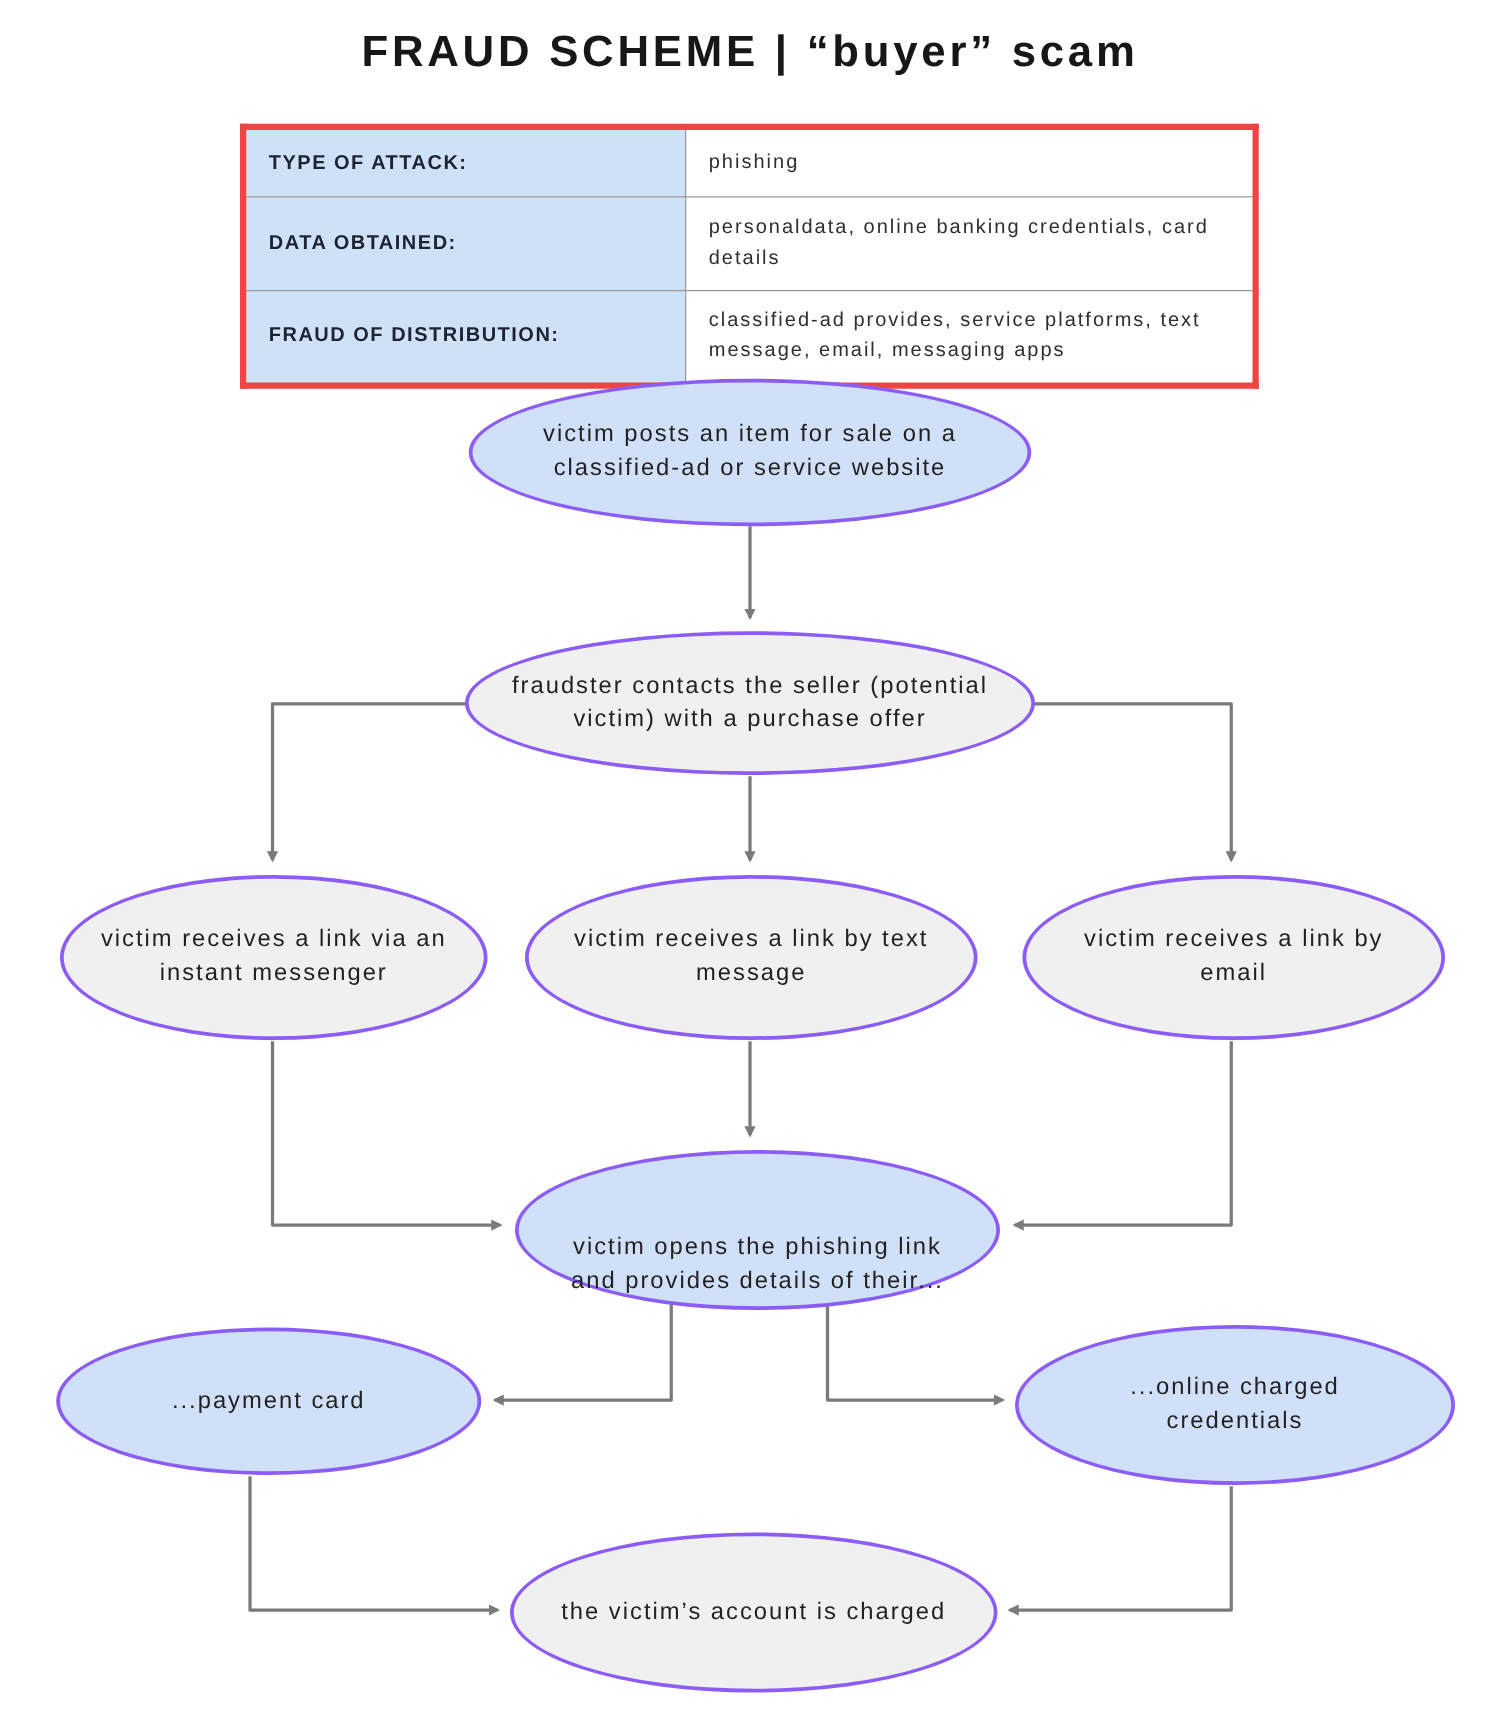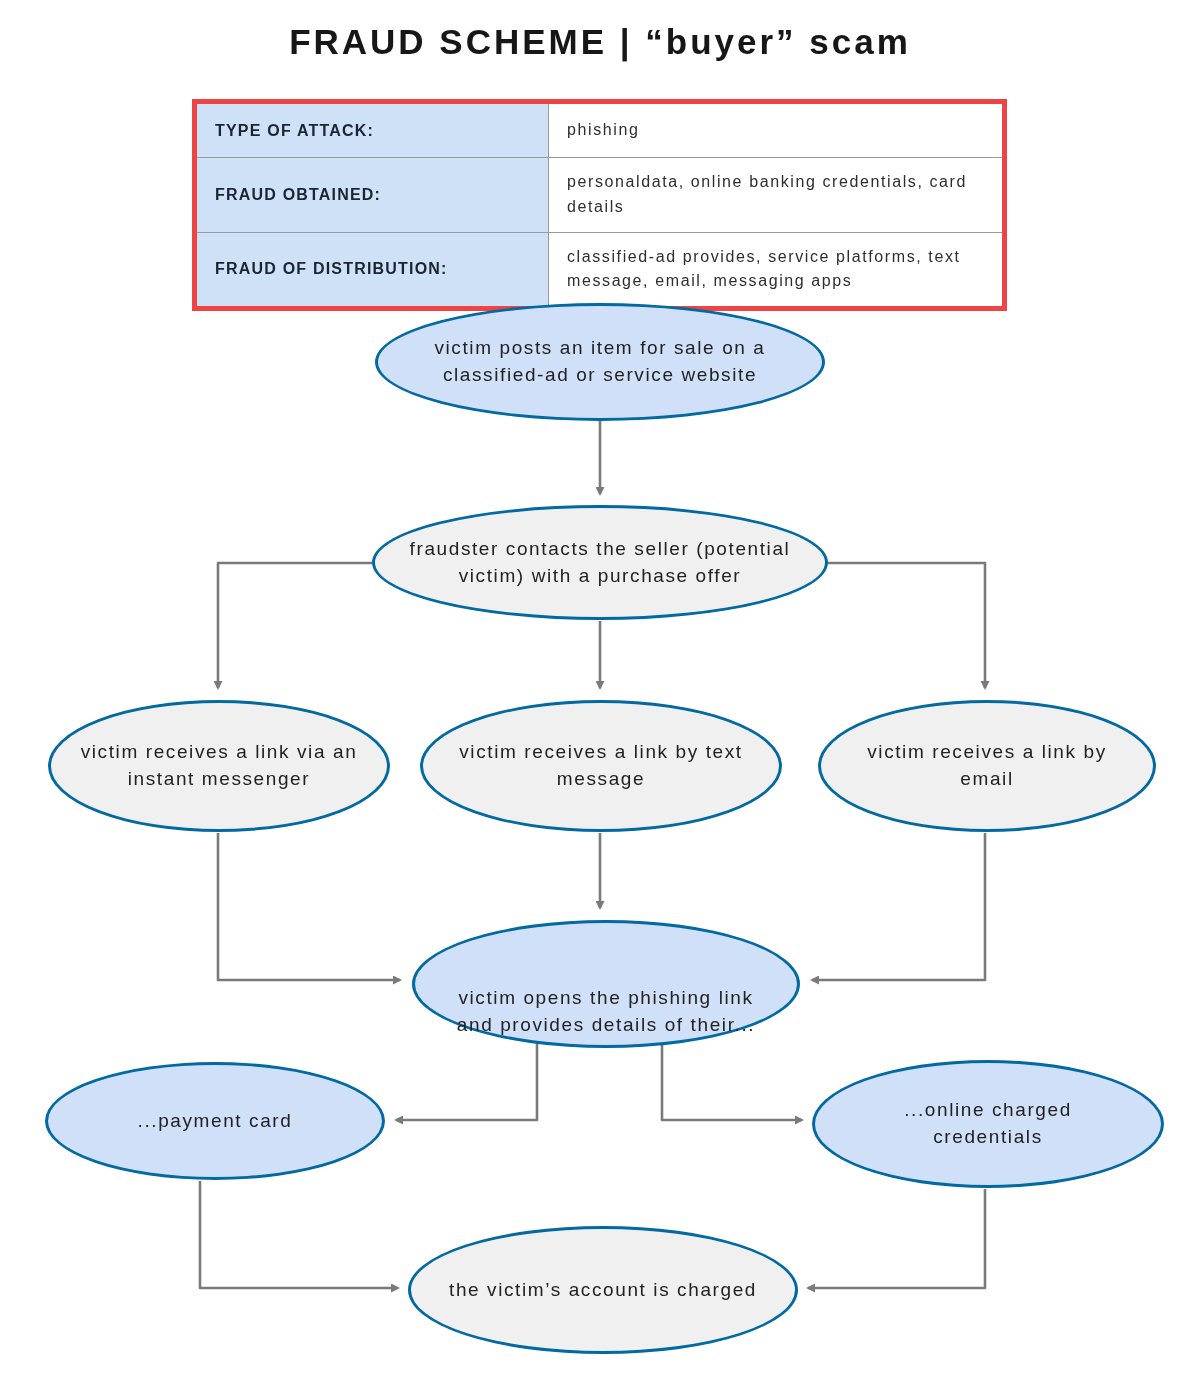--- a/index.html
+++ b/index.html
@@ -70,21 +70,21 @@
   .flow svg.connectors {
     position: absolute;
     left: 0;
     top: 0;
     width: 1200px;
     height: 1095px;
   }
   .node {
     position: absolute;
     box-sizing: border-box;
-    border: 3px solid #0369a1;
+    border: 3px solid #8b5cf6;
     border-radius: 50%;
     display: flex;
     align-items: center;
     justify-content: center;
     text-align: center;
     font-size: 19px;
     letter-spacing: 1.6px;
     line-height: 1.42;
     color: #222222;
     padding: 6px 34px;
@@ -109,21 +109,21 @@
 
   <div class="title">FRAUD SCHEME | “buyer” scam</div>
 
   <table class="info-table">
     <tbody>
       <tr class="r1">
         <td class="label-cell">TYPE OF ATTACK:</td>
         <td class="value-cell">phishing</td>
       </tr>
       <tr class="r2">
-        <td class="label-cell">FRAUD OBTAINED:</td>
+        <td class="label-cell">DATA OBTAINED:</td>
         <td class="value-cell">personaldata, online banking credentials, card details</td>
       </tr>
       <tr class="r3">
         <td class="label-cell">FRAUD OF DISTRIBUTION:</td>
         <td class="value-cell">classified-ad provides, service platforms, text message, email, messaging apps</td>
       </tr>
     </tbody>
   </table>
 
   <div class="flow">

